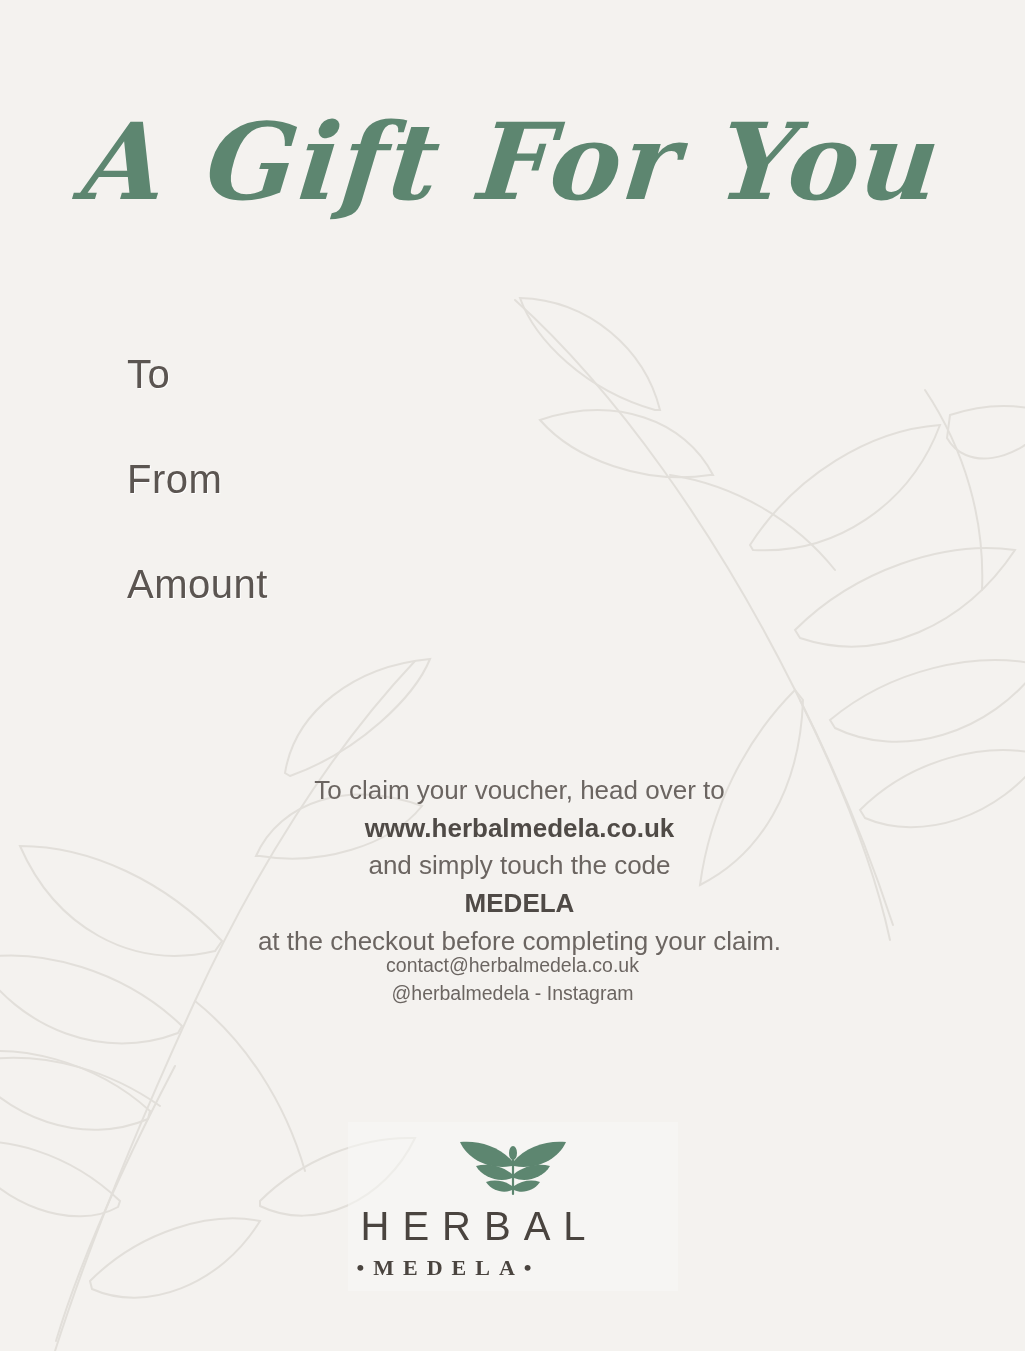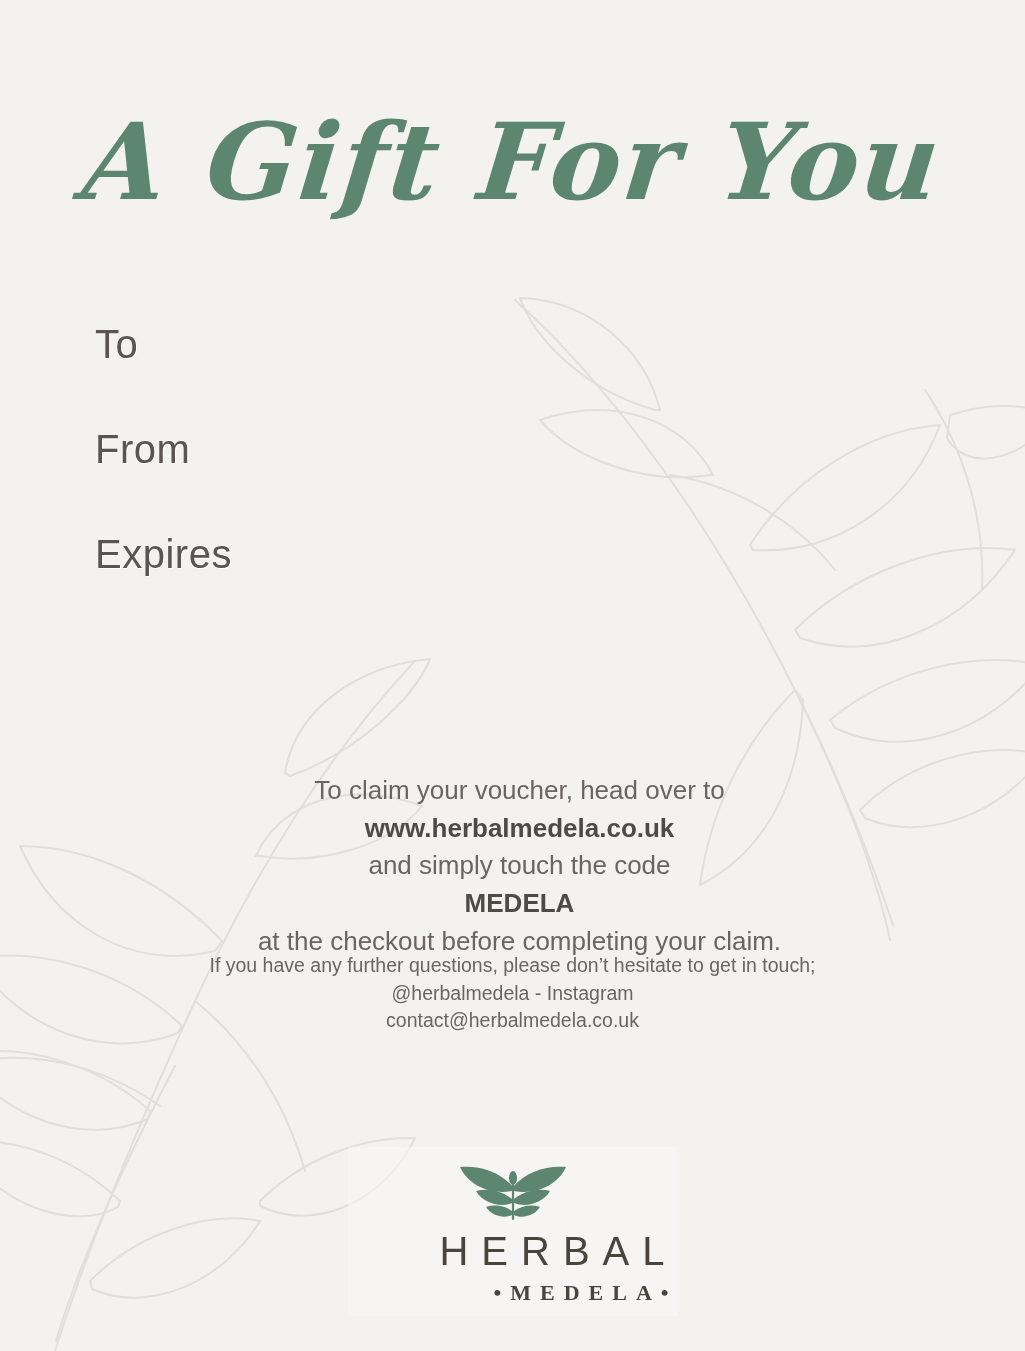--- a/index.html
+++ b/index.html
@@ -80,21 +80,22 @@
 
   .fields {
     position: absolute;
     top: 292px;
     left: 95px;
     width: 520px;
   }
   .field-row {
     height: 105px;
     display: flex;
-    align-items: center;
+    align-items: flex-end;
+    margin-left: 32px;
   }
   .field-label {
     font-family: "Liberation Sans", sans-serif;
     font-size: 40px;
     font-weight: 400;
     color: #5b5551;
     letter-spacing: 0.5px;
     text-shadow: 1px 1px 0 rgba(255,255,255,0.9);
   }
 
@@ -123,23 +124,23 @@
     color: #6b6561;
     font-size: 19.5px;
     line-height: 1.42;
   }
 
   
   .logo {
     position: absolute;
     left: 50%;
     transform: translateX(-50%);
-    bottom: 35px;
+    bottom: 60px;
     width: 330px;
-    text-align: right;
+    text-align: left;
     background: rgba(248,247,245,0.55);
     padding: 14px 0 10px;
   }
   .logo-sprig {
     width: 150px;
     height: 62px;
     margin: 0 auto 6px;
     display: block;
   }
   .logo-name {
@@ -204,36 +205,35 @@
     <div class="title">A Gift For You</div>
 
     <div class="fields">
       <div class="field-row">
         <span class="field-label">To</span>
       </div>
       <div class="field-row">
         <span class="field-label">From</span>
       </div>
       <div class="field-row">
-        <span class="field-label">Expires</span>
+        <span class="field-label">Amount</span>
       </div>
     </div>
 
     <div class="claim-block">
       <div>To claim your voucher, head over to</div>
       <div class="strong">www.herbalmedela.co.uk</div>
       <div>and simply touch the code</div>
       <div class="strong">MEDELA</div>
       <div>at the checkout before completing your claim.</div>
     </div>
 
     <div class="contact-block">
-      <div>If you have any further questions, please don’t hesitate to get in touch;</div>
+      <div>contact@herbalmedela.co.uk</div>
       <div>@herbalmedela - Instagram</div>
-      <div>contact@herbalmedela.co.uk</div>
     </div>
 
     <div class="logo">
       <svg class="logo-sprig" viewBox="0 0 150 62" xmlns="http://www.w3.org/2000/svg">
         <g fill="#5d8670">
           <path d="M75 58 C75 40 75 30 75 24" stroke="#5d8670" stroke-width="2.2" fill="none" stroke-linecap="round"></path>
           <path d="M75 26 C62 10 40 4 22 6 C30 24 52 34 74 30 Z"></path>
           <path d="M75 26 C88 10 110 4 128 6 C120 24 98 34 76 30 Z"></path>
           <path d="M74 38 C64 30 50 27 38 30 C45 42 62 47 74 42 Z"></path>
           <path d="M76 38 C86 30 100 27 112 30 C105 42 88 47 76 42 Z"></path>

